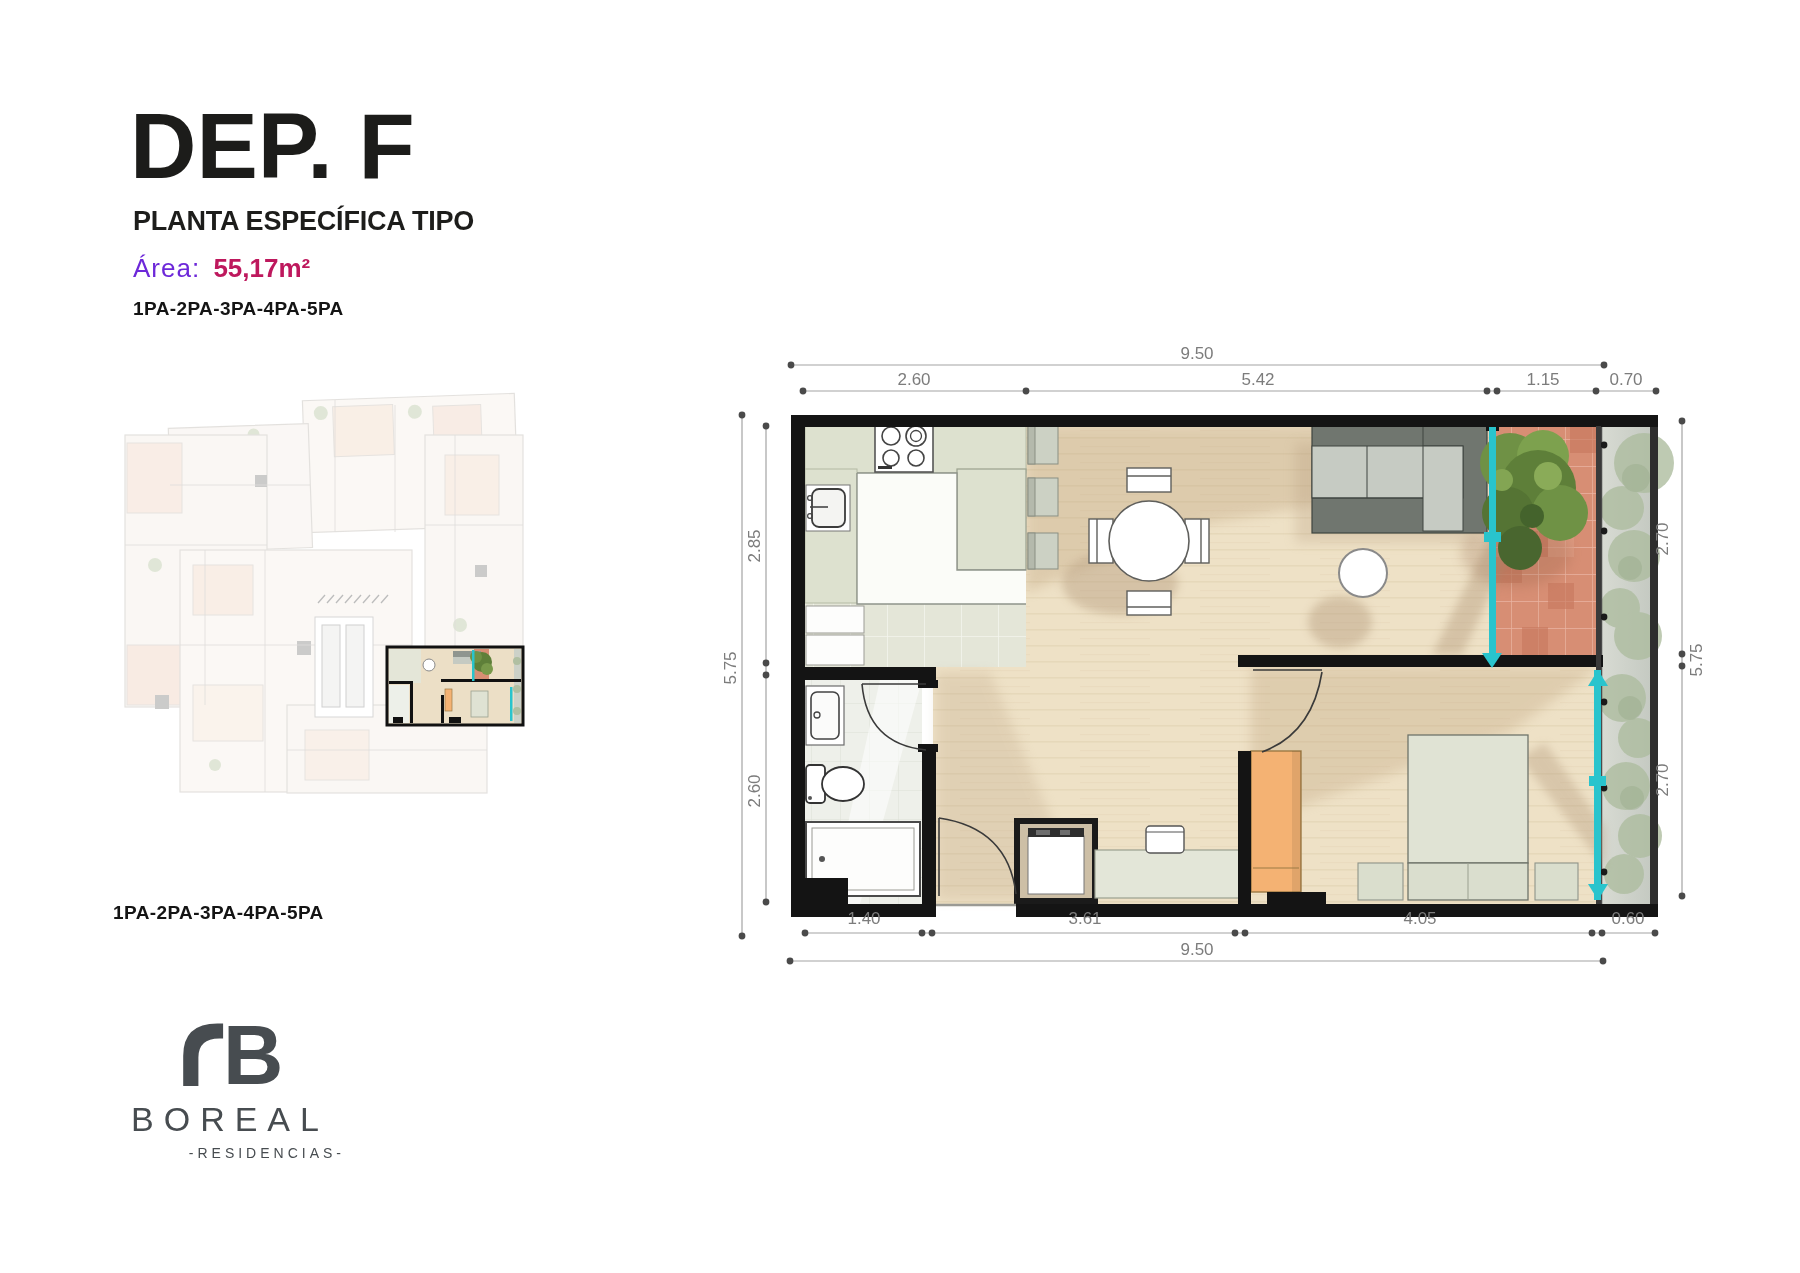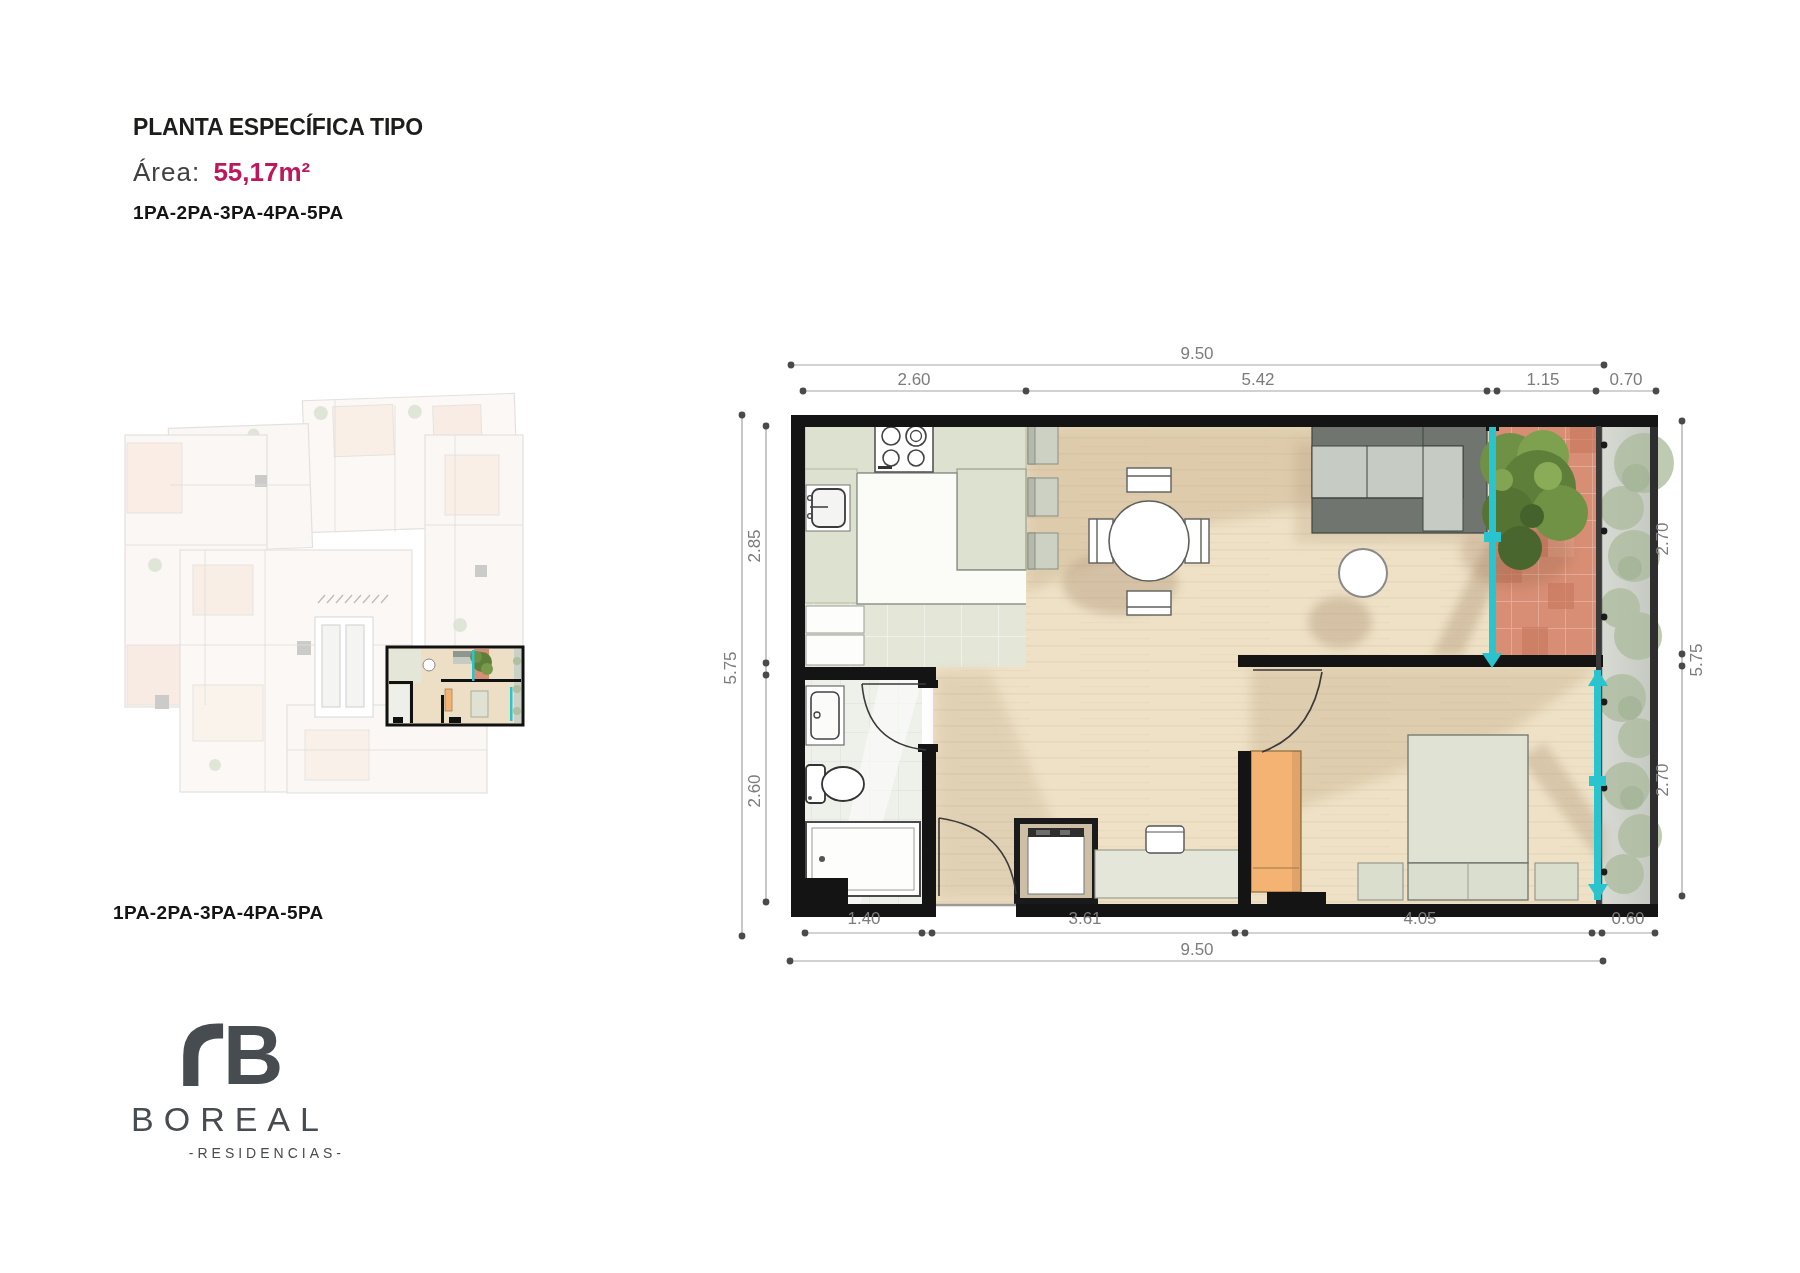--- a/index.html
+++ b/index.html
@@ -1,42 +1,43 @@
 <!DOCTYPE html>
 <html><head>
 <meta charset="utf-8">
 <style>
   html,body{margin:0;padding:0;background:#fff;}
   .page{position:relative;width:1800px;height:1273px;background:#ffffff;overflow:hidden;
         font-family:"Liberation Sans",sans-serif;}
   
   .header{position:absolute;left:130px;top:100px;}
   .title{font-size:92px;font-weight:700;color:#1c1c1a;letter-spacing:0;line-height:1;margin:0;}
-  .subtitle{font-size:23px;font-weight:700;color:#1d1d1b;letter-spacing:-.2px;margin:14px 0 0 3px;}
+  .subtitle{font-size:27px;font-weight:700;color:#1d1d1b;letter-spacing:-.2px;margin:14px 0 0 3px;}
   .area-line{margin:16px 0 0 3px;font-size:26px;}
-  .area-label{color:#404040;font-weight:400;letter-spacing:1px;}
+  .area-label{color:#6d28d9;font-weight:400;letter-spacing:1px;}
   .area-value{color:#be185d;font-weight:700;margin-left:6px;}
   .levels{margin:14px 0 0 3px;font-size:19px;font-weight:700;color:#141414;letter-spacing:.4px;}
   .levels2{position:absolute;left:113px;top:902px;font-size:19px;font-weight:700;color:#141414;letter-spacing:.4px;}
   .mini-wrap{position:absolute;left:85px;top:335px;width:450px;height:460px;}
   
   .brand{position:absolute;left:105px;top:1012px;width:240px;text-align:center;color:#474c50;}
   .brand svg{display:block;margin:0 auto;}
   .brand-name{font-size:34px;font-weight:400;letter-spacing:10px;margin-top:12px;text-indent:10px;}
   .brand-sub{font-size:14px;font-weight:400;letter-spacing:4px;margin-top:6px;text-indent:4px;text-align:right;}
   
   .plan-wrap{position:absolute;left:600px;top:288px;width:1140px;height:700px;}
   .dim{font-size:17px;fill:#7c7c7c;font-family:"Liberation Sans",sans-serif;}
 </style>
 </head>
 <body>
 
 <div class="page">
 
   <div class="header">
+    <div class="title">DEP. F</div>
     <div class="subtitle">PLANTA ESPECÍFICA TIPO</div>
     <div class="area-line">
       <span class="area-label">Área:</span>
       <span class="area-value">55,17m²</span>
     </div>
     <div class="levels">1PA-2PA-3PA-4PA-5PA</div>
   </div>
 
   <div class="mini-wrap">
     <svg width="450" height="460" viewBox="80 330 450 460">

